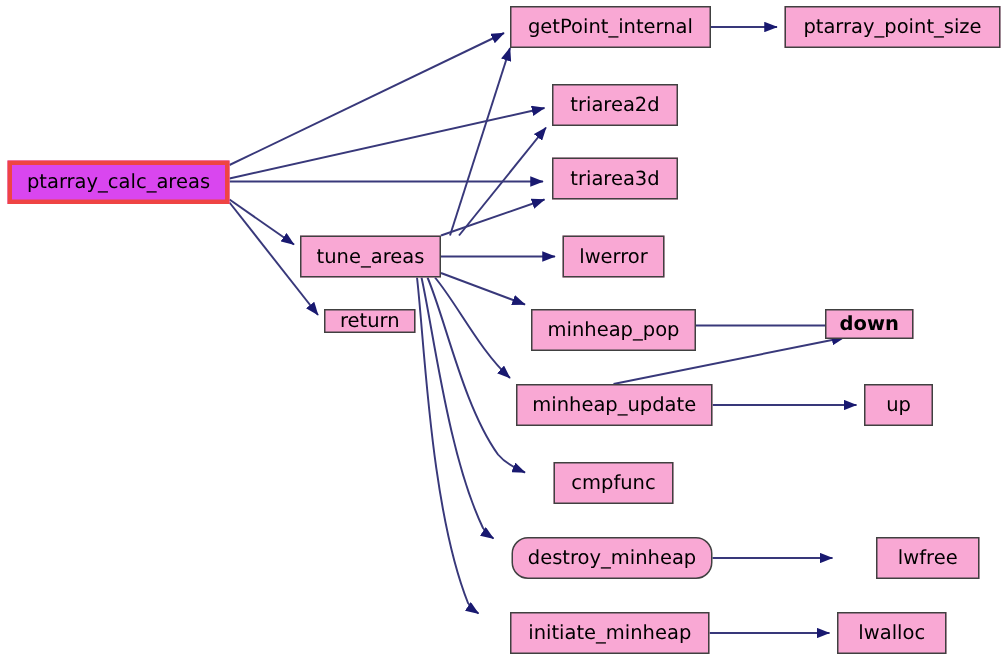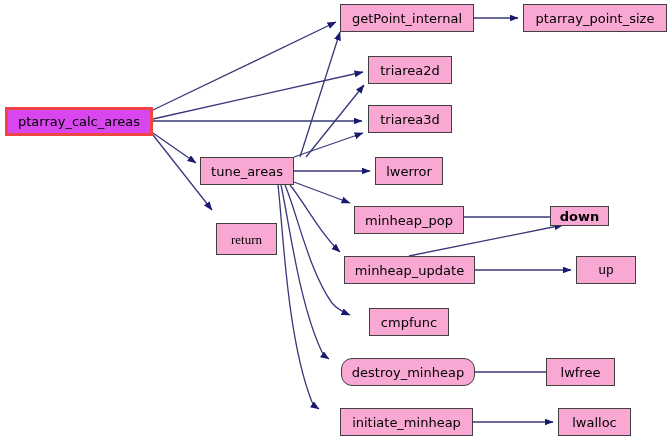--- a/index.html
+++ b/index.html
@@ -82,21 +82,21 @@
       </g>
   </svg>
 
   <div id="nodes-group">
       <div class="node highlight" style="left: 5px; top: 107px; width: 148px; height: 29px;">
         <span class="node-label">ptarray_calc_areas</span>
       </div>
       <div class="node" style="left: 200px; top: 157px; width: 94px; height: 28px;">
         <span class="node-label">tune_areas</span>
       </div>
-      <div class="node" style="left: 216px; top: 223px; width: 61px; height: 32px; font-family: Liberation Serif, serif;">
+      <div class="node" style="left: 216px; top: 206px; width: 61px; height: 16px;">
         <span class="node-label">return</span>
       </div>
       <div class="node" style="left: 340px; top: 4px; width: 134px; height: 28px;">
         <span class="node-label">getPoint_internal</span>
       </div>
       <div class="node" style="left: 523px; top: 4px; width: 144px; height: 28px;">
         <span class="node-label">ptarray_point_size</span>
       </div>
       <div class="node" style="left: 368px; top: 56px; width: 84px; height: 28px;">
         <span class="node-label">triarea2d</span>
@@ -109,30 +109,30 @@
       </div>
       <div class="node" style="left: 354px; top: 206px; width: 110px; height: 28px;">
         <span class="node-label">minheap_pop</span>
       </div>
       <div class="node" style="left: 550px; top: 206px; width: 59px; height: 20px; font-weight: bold;">
         <span class="node-label">down</span>
       </div>
       <div class="node" style="left: 344px; top: 256px; width: 131px; height: 28px;">
         <span class="node-label">minheap_update</span>
       </div>
-      <div class="node" style="left: 576px; top: 256px; width: 60px; height: 28px; font-family: Liberation Mono, monospace;">
+      <div class="node" style="left: 576px; top: 256px; width: 46px; height: 28px;">
         <span class="node-label">up</span>
       </div>
       <div class="node" style="left: 369px; top: 308px; width: 80px; height: 28px;">
         <span class="node-label">cmpfunc</span>
       </div>
       <div class="node" style="left: 341px; top: 358px; width: 134px; height: 28px; border-radius: 11px;">
         <span class="node-label">destroy_minheap</span>
       </div>
-      <div class="node" style="left: 546px; top: 358px; width: 69px; height: 28px;">
+      <div class="node" style="left: 584px; top: 358px; width: 69px; height: 28px;">
         <span class="node-label">lwfree</span>
       </div>
       <div class="node" style="left: 340px; top: 408px; width: 133px; height: 28px;">
         <span class="node-label">initiate_minheap</span>
       </div>
       <div class="node" style="left: 558px; top: 408px; width: 73px; height: 28px;">
         <span class="node-label">lwalloc</span>
       </div>
     </div>
 

